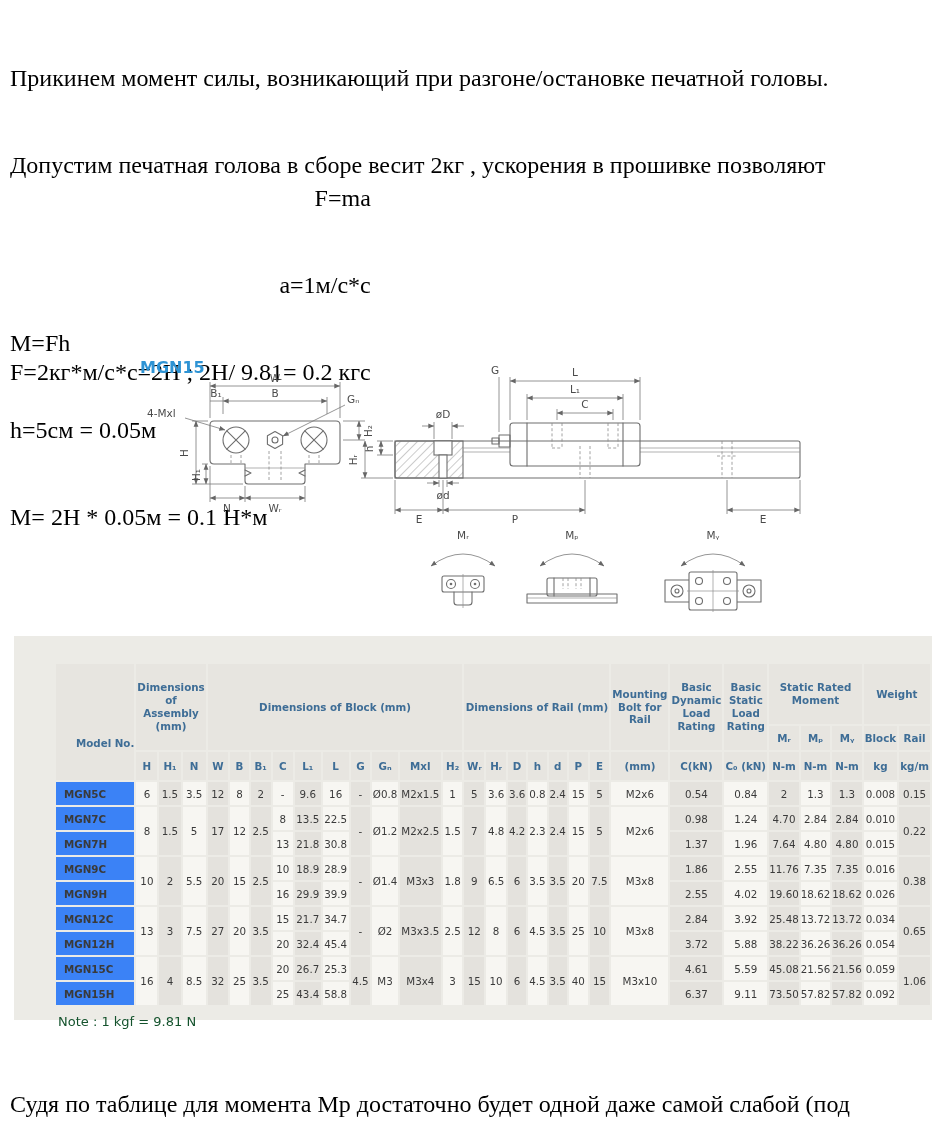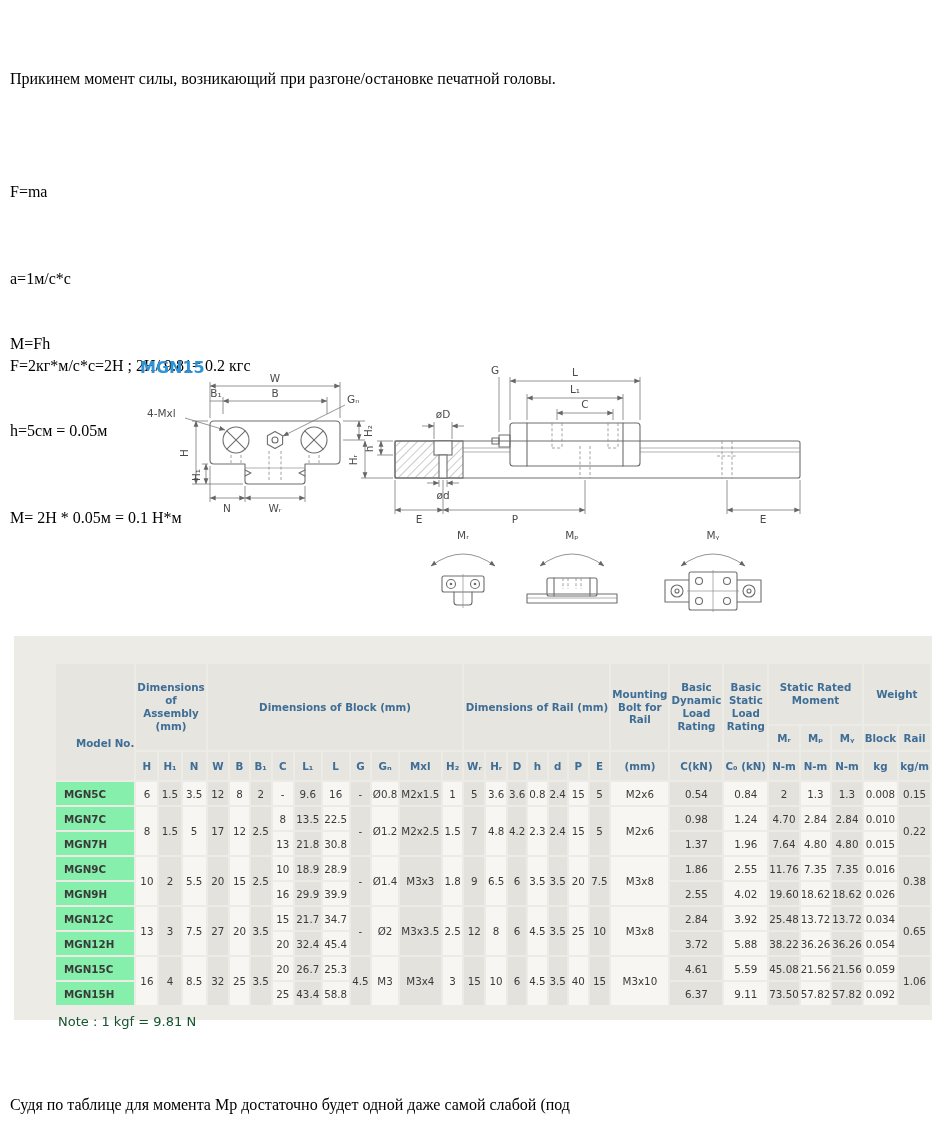--- a/index.html
+++ b/index.html
@@ -1,48 +1,49 @@
 <!DOCTYPE html>
 <html><head>
 <meta charset="utf-8">
 <style>
   html,body{margin:0;padding:0;width:946px;height:1140px;background:#ffffff;overflow:hidden;}
   .page{position:relative;width:946px;height:1140px;font-family:"Liberation Serif",serif;color:#000;}
-  .text-block{position:absolute;left:10px;font-size:16px;line-height:29px;white-space:pre-wrap;}
+  .text-block{position:absolute;left:10px;font-size:24px;line-height:29px;white-space:pre-wrap;}
   .intro{top:6px;}
-  .formulas-force{top:119px;}
+  .formulas-force{top:126px;text-align:right;}
   .formulas-moment{top:271px;}
   .conclusion{top:1032px;}
   .diagram{position:absolute;left:95px;top:356px;width:748px;height:280px;}
   .ln{fill:none;stroke:#6e6e6e;stroke-width:1.1;stroke-linejoin:round;stroke-linecap:round;}
   .fw{fill:#fff;stroke:#6e6e6e;stroke-width:1.1;}
   .thin{fill:none;stroke:#8f8f8f;stroke-width:.7;}
   .dim{fill:none;stroke:#7a7a7a;stroke-width:.8;}
   .dsh{fill:none;stroke:#8a8a8a;stroke-width:.8;stroke-dasharray:3 2.2;}
   .lbl{font:10.5px "DejaVu Sans",sans-serif;fill:#4a4a4a;}
   .ttl{font:700 16px "DejaVu Sans",sans-serif;fill:#2e93d4;}
   .table-wrap{position:absolute;left:14px;top:636px;width:918px;height:384px;background:#ecebe6;box-sizing:border-box;padding:26px 0 0 40px;}
   table.spec{border-collapse:separate;border-spacing:2px;table-layout:fixed;font-family:"DejaVu Sans",sans-serif;font-size:10.3px;color:#3a3a3a;}
   table.spec th{background:#e7e5e0;color:#3e6d96;font-weight:700;padding:2px 1px;line-height:1.25;text-align:center;vertical-align:middle;font-size:10.3px;}
   table.spec th.model-head{vertical-align:bottom;text-align:right;padding:0 0 30px 7px;}
   table.spec th.grp{height:56px;}
   table.spec th.sub{height:20px;}
   table.spec th.letter{height:24px;}
   table.spec td{background:#f7f6f2;text-align:center;height:21px;padding:1px 0;}
   table.spec td.g{background:#e4e2dd;}
-  table.spec td.model{background:#86efac;text-align:left;padding-left:8px;font-weight:700;color:#3a3a3a;}
+  table.spec td.model{background:#3b82f6;text-align:left;padding-left:8px;font-weight:700;color:#3a3a3a;}
   .note{margin:7px 0 0 4px;font:13px "DejaVu Sans",sans-serif;color:#14532d;}
 </style>
 </head>
 <body>
 
 <div class="page">
 
   <div class="text-block intro">
     <div>Прикинем момент силы, возникающий при разгоне/остановке печатной головы.</div>
+    <div>Допустим печатная голова в сборе весит 2кг , ускорения в прошивке позволяют</div>
   </div>
 
   <div class="text-block formulas-force">
     <div>F=ma</div>
     <div>a=1м/с*с</div>
     <div>F=2кг*м/с*с=2Н ; 2Н/ 9.81= 0.2 кгс</div>
   </div>
 
   <div class="text-block formulas-moment">
     <div>M=Fh</div>

